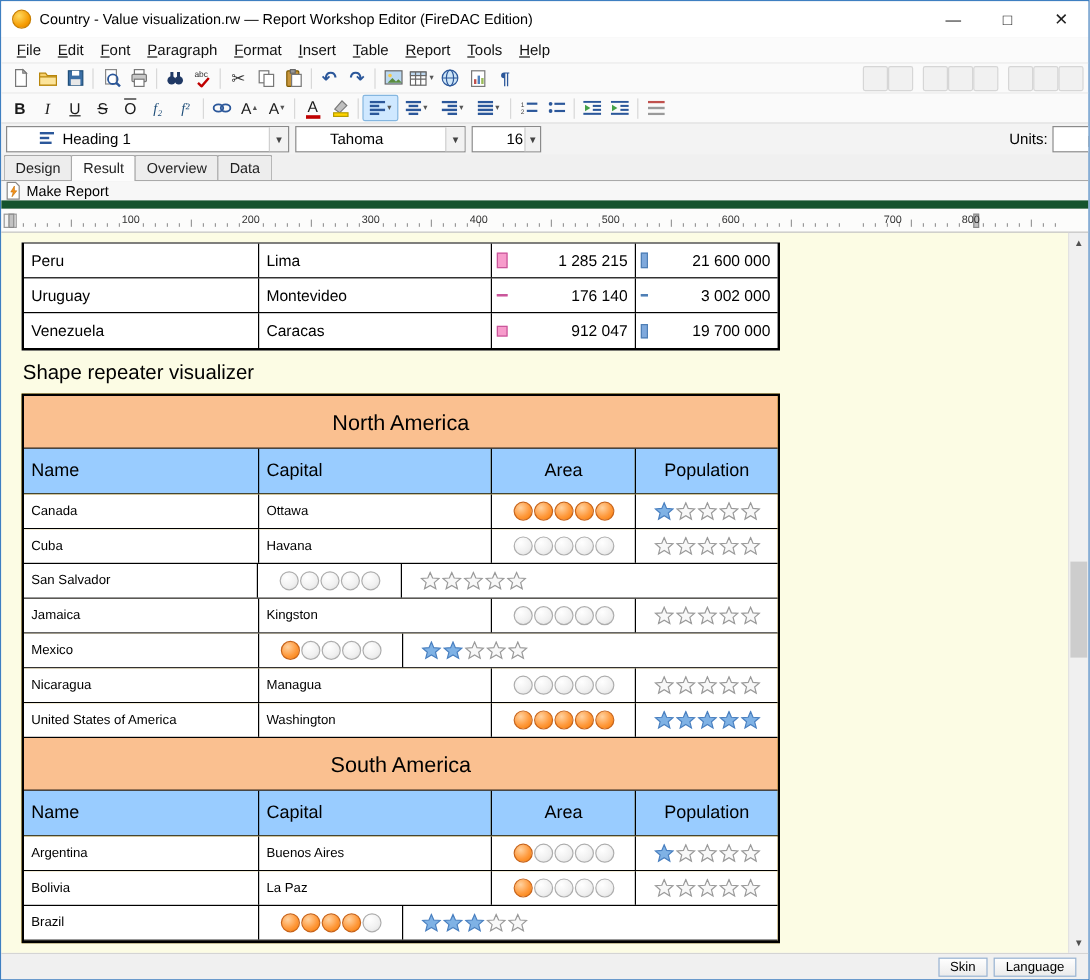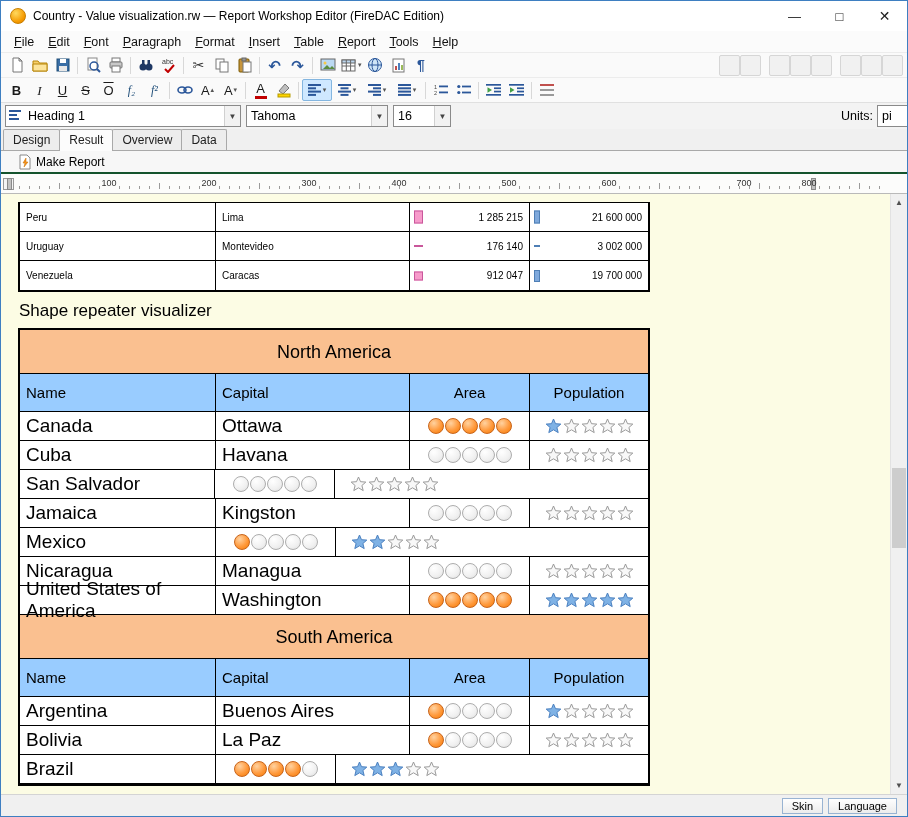--- a/index.html
+++ b/index.html
@@ -45,75 +45,75 @@
   .dd { font-size:7px; color:#555; margin-left:2px; }
   .fcwrap { display:flex; flex-direction:column; align-items:center; line-height:1; }
   .cbar { width:12px; height:3px; margin-top:1px; }
   .cbar.red { background:#C00000; }
   .tbtn.wide { min-width:30px; }
 
   
   .formatbar { height:27px; background:#F3F3F3; border-top:1px solid #E0E0E0; display:flex;
                align-items:center; padding:0 4px; overflow:hidden; }
   .combo { height:22px; background:#fff; border:1px solid #8A8A8A; display:flex; align-items:center;
-           font-size:12.5px; margin-right:5px; flex:0 0 auto; }
+           font-size:12.5px; margin-right:5px; flex:0 0 auto;padding-left:24px; }
   .combo-icon { width:18px; display:flex; justify-content:center; }
   .combo-text { flex:1 1 auto; padding:0 4px; white-space:nowrap; overflow:hidden; color:#000; }
   .combo-arrow { width:16px; align-self:stretch; display:flex; align-items:center; justify-content:center;
                  font-size:8px; color:#444; border-left:1px solid #D0D0D0; background:#F2F2F2; }
   .style-combo { width:236px; } .font-combo { width:142px; } .size-combo { width:58px; }
   .units-label { font-size:12.5px; margin:0 4px 0 auto; color:#000; white-space:nowrap; }
   .units-combo { width:34px; margin-right:-8px; }
 
   
   .tabbar { height:22px; background:#F0F0F0; display:flex; align-items:flex-end; padding-left:2px;
             border-bottom:1px solid #A9A9A9; }
   .tab { font-size:12px; padding:3px 9px; border:1px solid #A9A9A9; border-bottom:none; background:#EDEDED;
          margin-right:-1px; border-radius:2px 2px 0 0; position:relative; color:#222; }
   .tab.active { background:#FCFCFC; margin-bottom:-1px; padding-bottom:4px; z-index:2; }
 
   
-  .mkbar { height:23px; background:#F7F7F7; display:flex; padding-left:14px;
-           border-bottom:2px solid #14532d; }
+  .mkbar { height:23px; background:#F7F7F7; display:flex; padding-left:0;
+           border-bottom:7px solid #14532d; }
   .mkbtn { display:flex; align-items:center; gap:4px; padding:1px 8px 1px 3px; font-size:12px; color:#000; }
 
   
   .ruler { height:20px; background:#FCFCFB; position:relative; border-bottom:1px solid #B9B9B9; overflow:hidden; }
   .tick { position:absolute; bottom:4px; width:1px; background:#9A9A9A; }
   .rlabel { position:absolute; top:4px; font-size:9px; color:#333; transform:translateX(-50%); }
   .tabstop { position:absolute; left:2px; top:4px; width:11px; height:12px; border:1px solid #999;
              background:#F4F4F4; }
   .rmarker { position:absolute; top:4px; width:5px; height:12px; background:#C2C2C2; border:1px solid #8A8A8A; }
 
   
   .docwrap { flex:1 1 auto; display:flex; min-height:0; }
   .doc { flex:1 1 auto; overflow:hidden; padding:8px 0 0 17px; position:relative; }
   .sectitle { font-size:17px; color:#000; margin:9px 0 7px 1px; }
 
   .ctable { width:632px; border:2px solid #000; border-top:1px solid #000; background:#fff; }
   .ct-row { display:flex; height:29px; border-bottom:1px solid #000; }
   .ct-row:last-child { border-bottom:none; }
-  .ct-cell { font-size:10px; display:flex; align-items:center; padding:4px 6px; border-left:1px solid #000;
+  .ct-cell { font-size:13px; display:flex; align-items:center; padding:4px 6px; border-left:1px solid #000;
              color:#000; }
   .ct-cell:first-child { border-left:none; }
   .c-name { width:195px; } .c-cap { width:194px; }
   .c-num { width:120px; justify-content:flex-end; position:relative; }
   .c-num:last-child { width:119px; }
   .databar { position:absolute; left:4px; top:50%; transform:translateY(-50%); }
   .area-bar { width:9px; border:1px solid #C9579B; }
   .pop-bar { width:6px; border:1px solid #4F7FB5; }
 
   .stable { width:632px; border:2px solid #000; background:#eab308; }
   .st-region { height:44px; line-height:44px; text-align:center; font-size:18px; color:#000;
                border-bottom:1px solid #000; }
   .st-cols { display:flex; height:38px; border-bottom:1px solid #000; }
   .st-colcell { font-size:15px; display:flex; align-items:center; border-left:1px solid #000; color:#000; }
   .st-colcell:first-child { border-left:none; }
   .st-row { display:flex; height:29px; border-bottom:1px solid #000; background:#fff; }
-  .st-cell { display:flex; align-items:center; border-left:1px solid #000; font-size:19px; color:#000; }
+  .st-cell { display:flex; align-items:center; border-left:1px solid #000; font-size:11px; color:#000; }
   .st-cell:first-child { border-left:none; }
   .col0 { width:195px; padding:0 6px; } .col1 { width:194px; padding:0 6px; }
   .col2 { width:120px;text-align:right; } .col3 { width:119px; }
   .cent { justify-content:center; }
   .shapes { justify-content:center; gap:1px; }
   .circle { width:16px; height:16px; border-radius:50%; flex:0 0 auto; }
   .circle.filled { background:radial-gradient(circle at 35% 30%, #FFD2A0, #FF9A3D 55%, #F57900);
                    border:1px solid #C8641A; }
   .circle.empty { background:radial-gradient(circle at 35% 30%, #FFFFFF, #F0F0F0 60%, #DCDCDC);
                   border:1px solid #ADADAD; }

